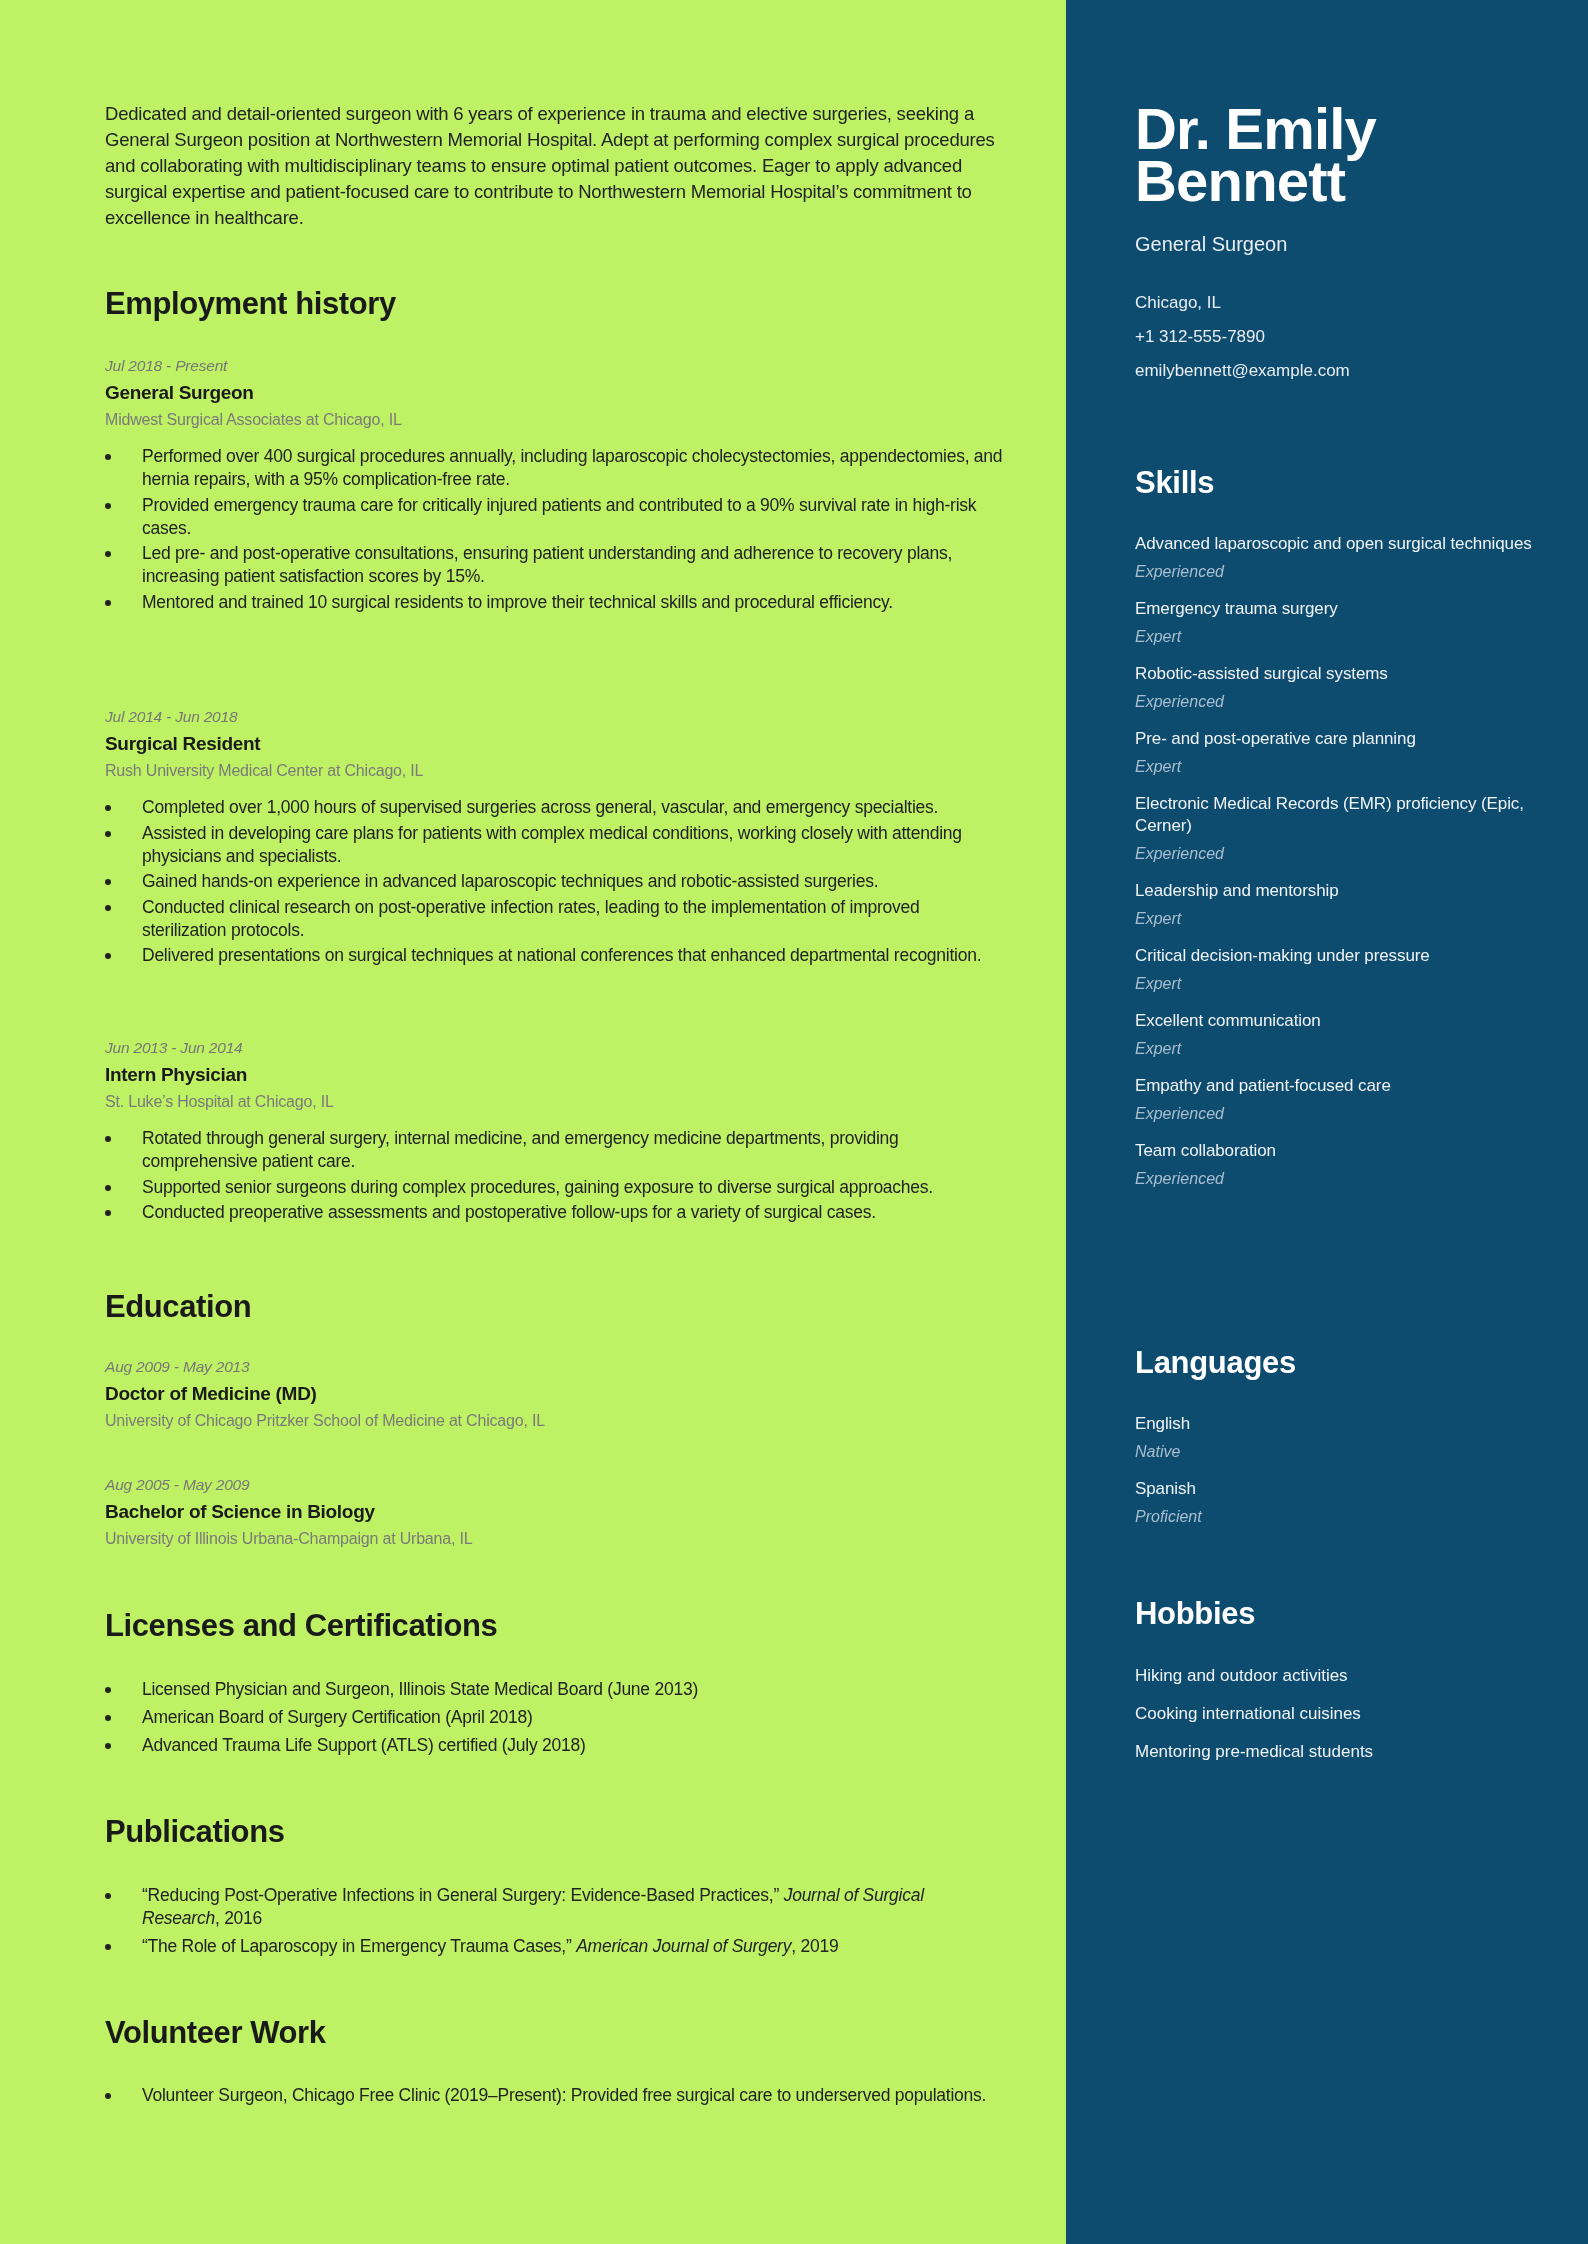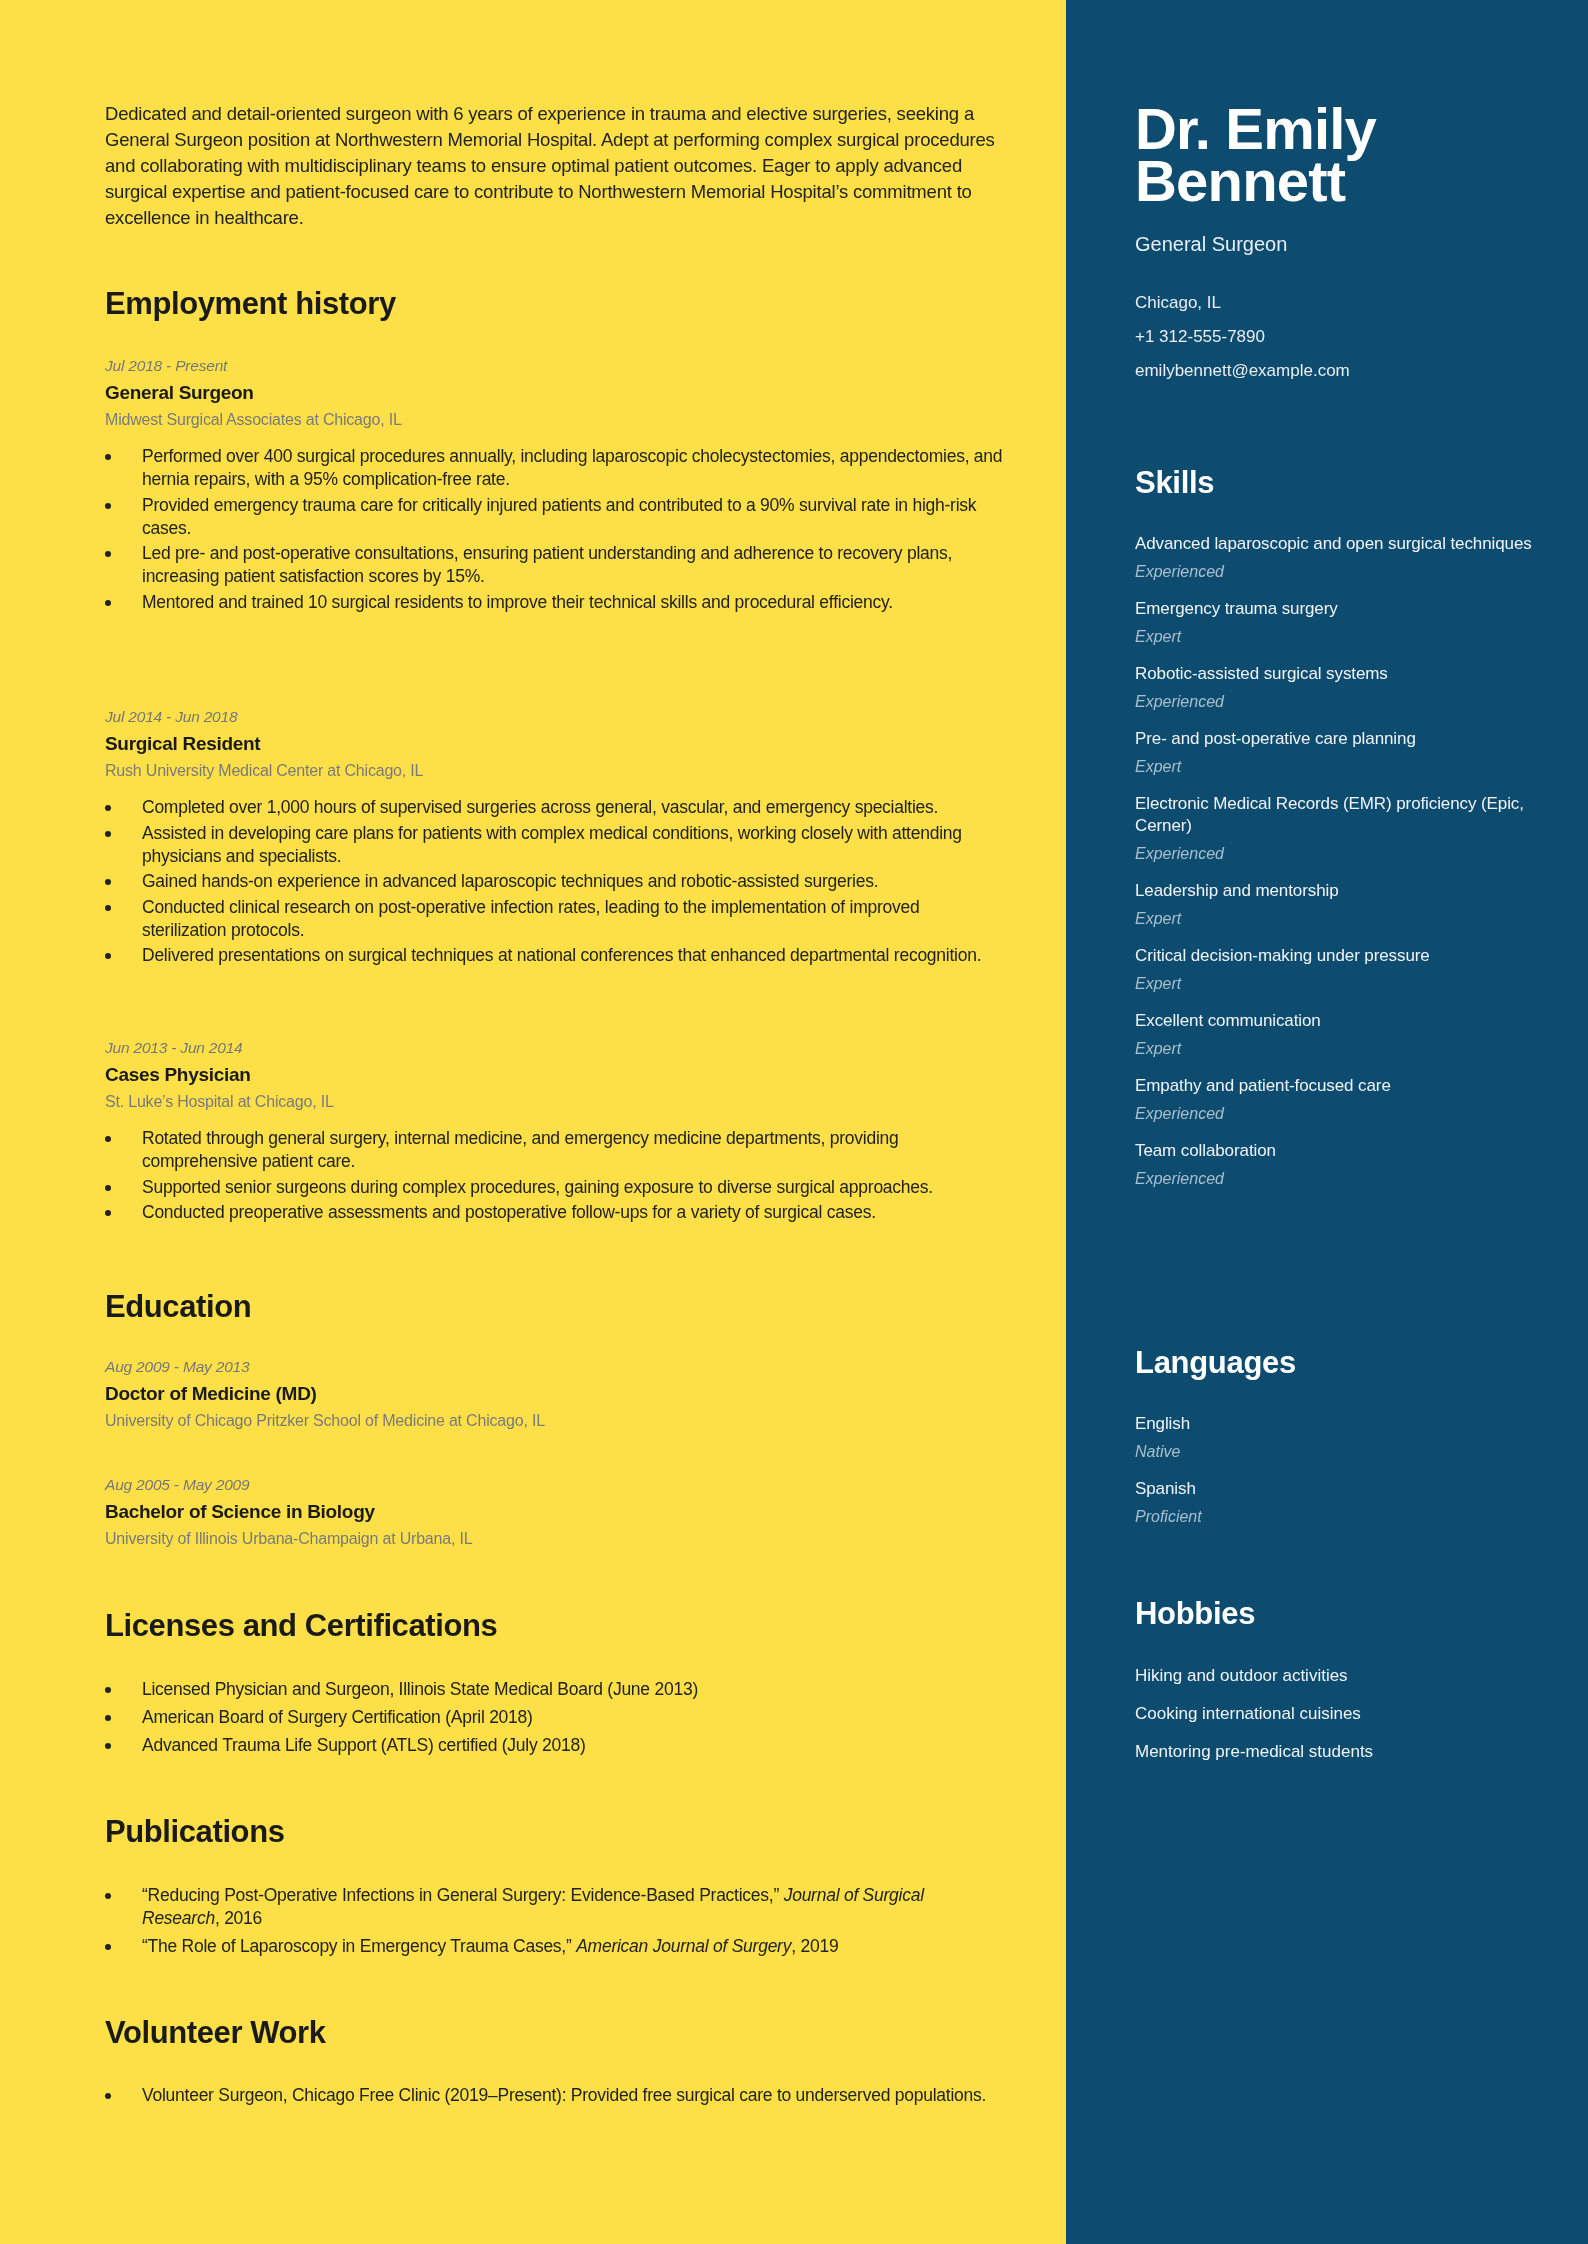--- a/index.html
+++ b/index.html
@@ -1,19 +1,19 @@
 <!DOCTYPE html>
 <html><head>
   <meta charset="utf-8">
   <style>
     * { box-sizing: border-box; margin: 0; padding: 0; }
     html, body { width: 1588px; height: 2244px; background: #ffffff; overflow: hidden; }
     body { position: relative; font-family: "Liberation Sans", "DejaVu Sans", sans-serif; color: #1a1a1a; }
 
-    .main { position: absolute; left: 0; top: 0; width: 1066px; height: 2244px; background: #fde047; }
+    .main { position: absolute; left: 0; top: 0; width: 1066px; height: 2244px; background: #bef264; }
     .sidebar { position: absolute; left: 1066px; top: 0; width: 522px; height: 2244px; background: #0e4c6f; color: #ffffff; }
 
     
     .summary { position: absolute; left: 105px; top: 101px; width: 900px; font-size: 18.5px; line-height: 26px; color: #222; letter-spacing: -0.2px; }
 
     .sec-title { position: absolute; left: 105px; font-size: 31px; font-weight: bold; color: #1a1a1a; letter-spacing: -0.4px; }
 
     .entry { position: absolute; left: 105px; width: 900px; }
     .entry .date { font-size: 15.5px; font-style: italic; color: #777; line-height: 20px; letter-spacing: -0.2px; }
     .entry .role { font-size: 19px; font-weight: bold; color: #1a1a1a; line-height: 24px; margin-top: 5px; letter-spacing: -0.3px; }
@@ -67,21 +67,21 @@
       <li><span class="dot"></span><span>Completed over 1,000 hours of supervised surgeries across general, vascular, and emergency specialties.</span></li>
       <li><span class="dot"></span><span>Assisted in developing care plans for patients with complex medical conditions, working closely with attending physicians and specialists.</span></li>
       <li><span class="dot"></span><span>Gained hands-on experience in advanced laparoscopic techniques and robotic-assisted surgeries.</span></li>
       <li><span class="dot"></span><span>Conducted clinical research on post-operative infection rates, leading to the implementation of improved sterilization protocols.</span></li>
       <li><span class="dot"></span><span>Delivered presentations on surgical techniques at national conferences that enhanced departmental recognition.</span></li>
     </ul>
   </div>
 
   <div class="entry" style="top:1038px;">
     <div class="date">Jun 2013 - Jun 2014</div>
-    <div class="role">Cases Physician</div>
+    <div class="role">Intern Physician</div>
     <div class="org">St. Luke’s Hospital at Chicago, IL</div>
     <ul class="bullets">
       <li><span class="dot"></span><span>Rotated through general surgery, internal medicine, and emergency medicine departments, providing comprehensive patient care.</span></li>
       <li><span class="dot"></span><span>Supported senior surgeons during complex procedures, gaining exposure to diverse surgical approaches.</span></li>
       <li><span class="dot"></span><span>Conducted preoperative assessments and postoperative follow-ups for a variety of surgical cases.</span></li>
     </ul>
   </div>
 
   <h2 class="sec-title" style="top:1289px;">Education</h2>
 

